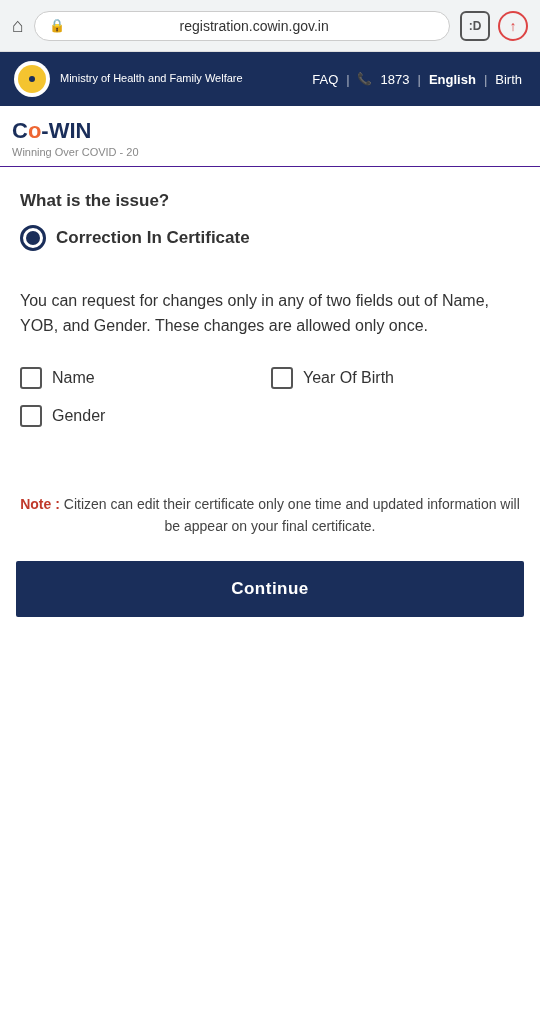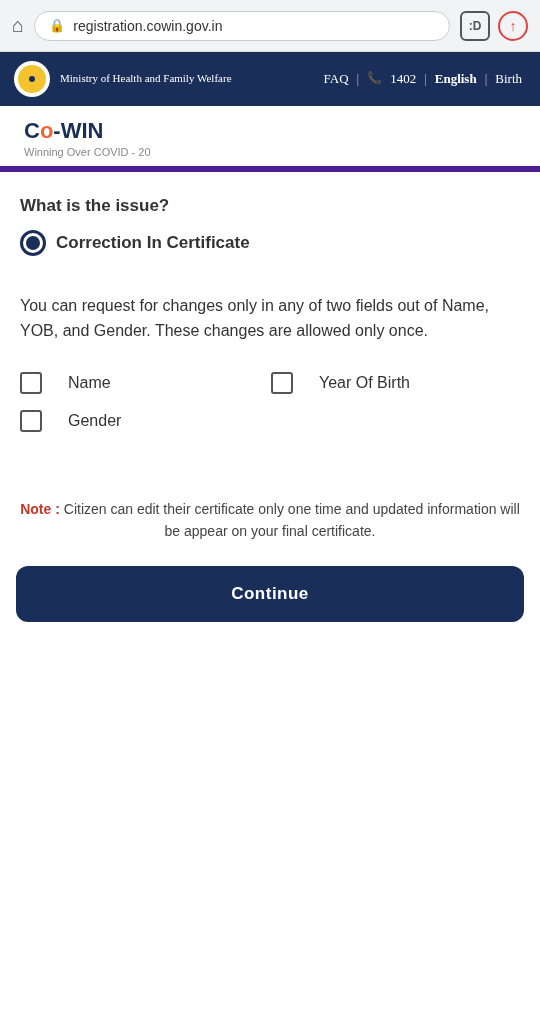--- a/index.html
+++ b/index.html
@@ -30,21 +30,21 @@
       flex: 1;
       display: flex;
       align-items: center;
       background: #fff;
       border: 1px solid #ccc;
       border-radius: 20px;
       padding: 6px 14px;
       gap: 8px;
     }
     .lock-icon { color: #555; font-size: 13px; }
-    .url-text { font-size: 14px; color: #333; flex: 1; }
+    .url-text { font-size: 14px; color: #333; flex: 1; text-align: center; }
     .browser-icons {
       display: flex;
       gap: 8px;
       align-items: center;
     }
     .browser-icon-box {
       width: 30px; height: 30px;
       border: 2px solid #555;
       border-radius: 6px;
       display: flex; align-items: center; justify-content: center;
@@ -59,21 +59,20 @@
     }
 
     
     .navbar {
       background: #1a2e5a;
       display: flex;
       align-items: center;
       padding: 8px 14px;
       gap: 10px;
       min-height: 54px;
-      font-family: Liberation Serif, serif;
     }
     .navbar-logo {
       width: 36px; height: 36px;
       background: #fff;
       border-radius: 50%;
       display: flex; align-items: center; justify-content: center;
       flex-shrink: 0;
     }
     .navbar-logo-inner {
       width: 28px; height: 28px;
@@ -96,22 +95,22 @@
       color: #fff;
       white-space: nowrap;
     }
     .navbar-links span { padding: 0 4px; }
     .navbar-links .separator { color: rgba(255,255,255,0.6); }
     .navbar-links .bold { font-weight: bold; }
     .navbar-links .phone-icon { font-size: 12px; }
 
     
     .cowin-header {
-      padding: 12px 16px 8px 24px;
-      border-bottom: 6px solid #4c1d95;
+      padding: 12px 16px 8px 12px;
+      border-bottom: 1px solid #4c1d95;
     }
     .cowin-logo-text {
       font-size: 22px;
       font-weight: bold;
       color: #1a2e5a;
     }
     .cowin-logo-text .co { color: #1a2e5a; }
     .cowin-tagline {
       font-size: 11px;
       color: #888;
@@ -164,21 +163,21 @@
     
     .checkboxes-grid {
       display: grid;
       grid-template-columns: 1fr 1fr;
       gap: 16px 10px;
       margin-bottom: 10px;
     }
     .checkbox-item {
       display: flex;
       align-items: center;
-      gap: 26px;
+      gap: 10px;
     }
     .checkbox-box {
       width: 22px; height: 22px;
       border: 2px solid #555;
       border-radius: 3px;
       flex-shrink: 0;
       background: #fff;
     }
     .checkbox-text {
       font-size: 16px;
@@ -203,21 +202,21 @@
     
     .continue-btn-wrap {
       padding: 12px 16px 16px 16px;
       background: #fff;
     }
     .continue-btn {
       width: 100%;
       background: #1a2e5a;
       color: #fff;
       border: none;
-      border-radius: 12px;
+      border-radius: 2px;
       padding: 18px;
       font-size: 17px;
       font-weight: bold;
       cursor: pointer;
       letter-spacing: 0.5px;
     }
   </style>
 </head>
 <body>
 
@@ -244,21 +243,21 @@
         <circle cx="10" cy="10" r="8" fill="#f4c430"></circle>
         <circle cx="10" cy="10" r="3" fill="#1a2e5a"></circle>
       </svg>
     </div>
   </div>
   <div class="navbar-title">Ministry of Health and Family Welfare</div>
   <div class="navbar-links">
     <span>FAQ</span>
     <span class="separator"> | </span>
     <span class="phone-icon">📞</span>
-    <span>1402</span>
+    <span>1873</span>
     <span class="separator"> | </span>
     <span class="bold">English</span>
     <span class="separator"> | </span>
     <span>Birth</span>
   </div>
 </div>
 
 <div class="cowin-header">
   <div class="cowin-logo-text">
     <span class="co">C</span><span style="color:#e63;">o</span><span style="color:#1a2e5a">-WIN</span>

